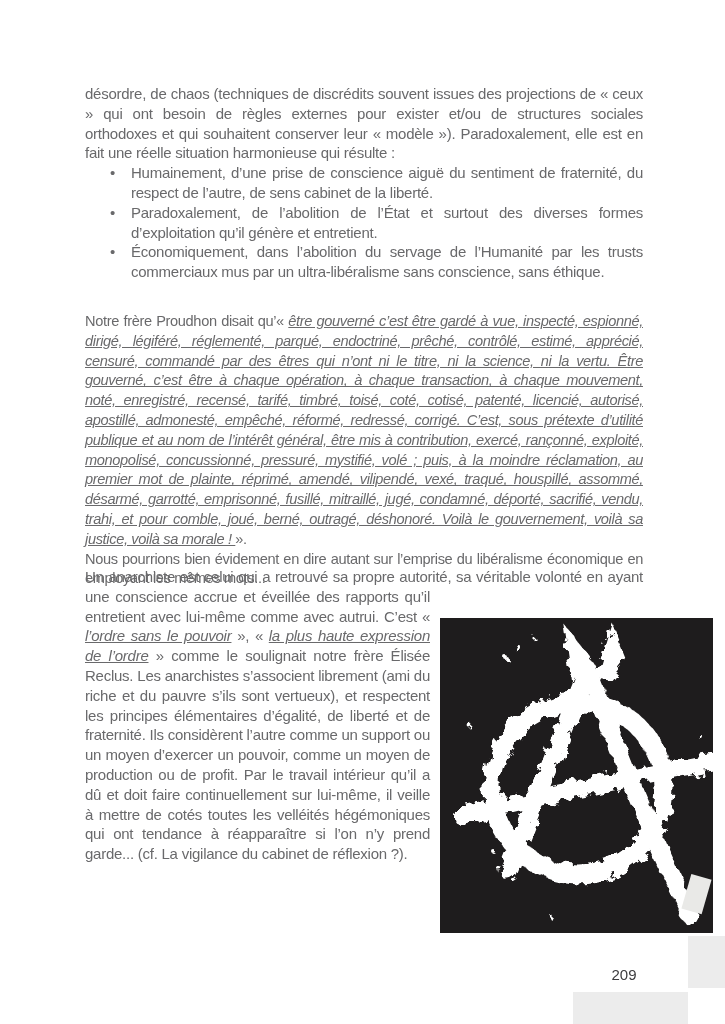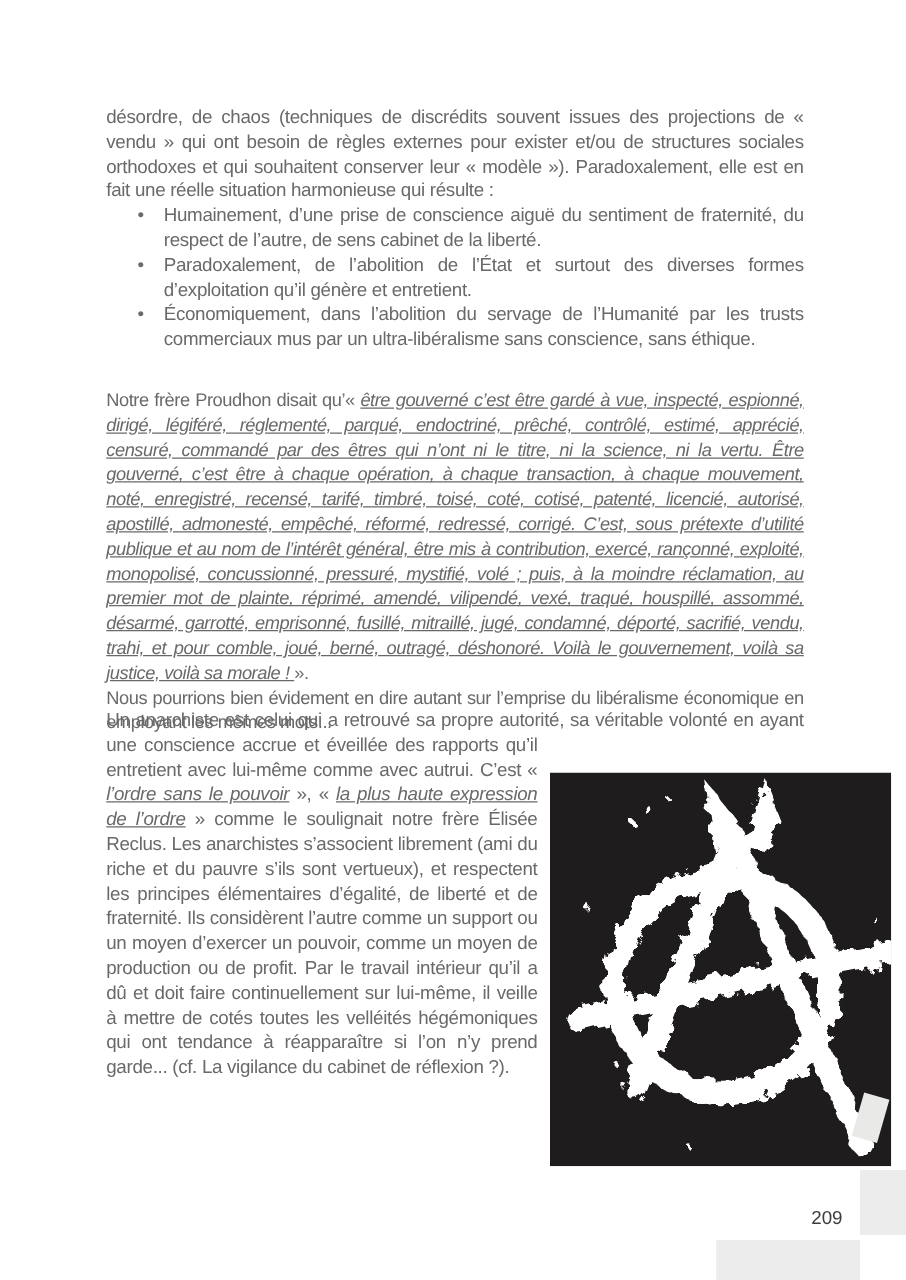--- a/index.html
+++ b/index.html
@@ -15,30 +15,30 @@
   .bullet-item{display:flex;padding-left:25px;}
   .bullet-marker{width:21px;flex:0 0 21px;}
   .bullet-text{flex:1;text-align:justify;}
   .it{font-style:italic;text-decoration:underline;}
   .nowrap{white-space:nowrap;}
   .img-spacer{float:right;width:213px;height:326px;}
   .anarchy-img{position:absolute;left:440px;top:618px;width:273px;height:315px;display:block;}
   .gray-block{position:absolute;background:#ececec;}
   #gray-1{left:688px;top:936px;width:37px;height:52px;}
   #gray-2{left:573px;top:992px;width:115px;height:32px;}
-  .page-number{position:absolute;left:574px;top:966px;width:100px;text-align:right;
+  .page-number{position:absolute;left:574px;top:966px;width:100px;text-align:center;
                font-size:15px;color:#3d3d3f;letter-spacing:0;}
 </style>
 </head>
 <body>
 
 <div class="page">
 
   <div class="textcol" id="block-a">
-    <p>désordre, de chaos (techniques de discrédits souvent issues des projections de « vendu » qui ont besoin de règles externes pour exister et/ou de structures sociales orthodoxes et qui souhaitent conserver leur « modèle »). Paradoxalement, elle est en fait une réelle situation harmonieuse qui résulte :</p>
+    <p>désordre, de chaos (techniques de discrédits souvent issues des projections de « ceux » qui ont besoin de règles externes pour exister et/ou de structures sociales orthodoxes et qui souhaitent conserver leur « modèle »). Paradoxalement, elle est en fait une réelle situation harmonieuse qui résulte :</p>
     <div class="bullets">
       <div class="bullet-item">
         <span class="bullet-marker">•</span>
         <span class="bullet-text">Humainement, d’une prise de conscience aiguë du sentiment de fraternité, du respect de l’autre, de sens cabinet de la liberté.</span>
       </div>
       <div class="bullet-item">
         <span class="bullet-marker">•</span>
         <span class="bullet-text">Paradoxalement, de l’abolition de l’État et surtout des diverses formes d’exploitation qu’il génère et entretient.</span>
       </div>
       <div class="bullet-item">

